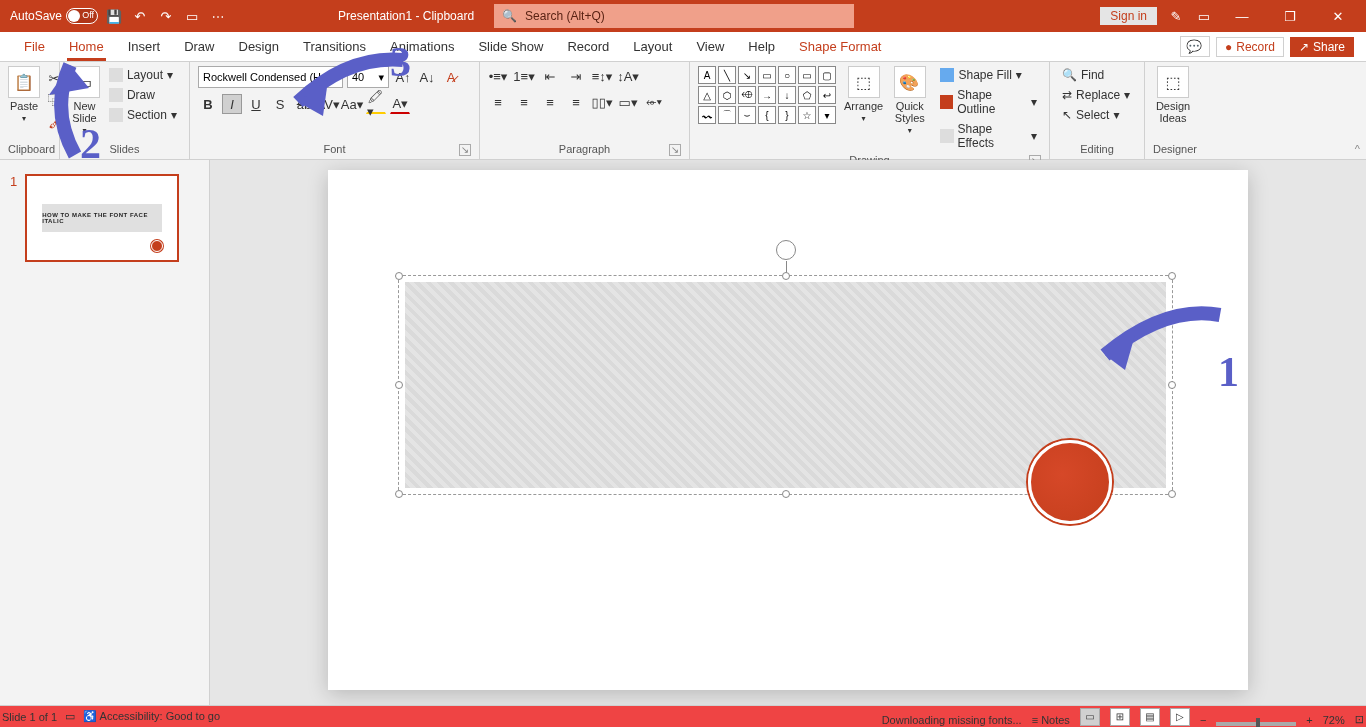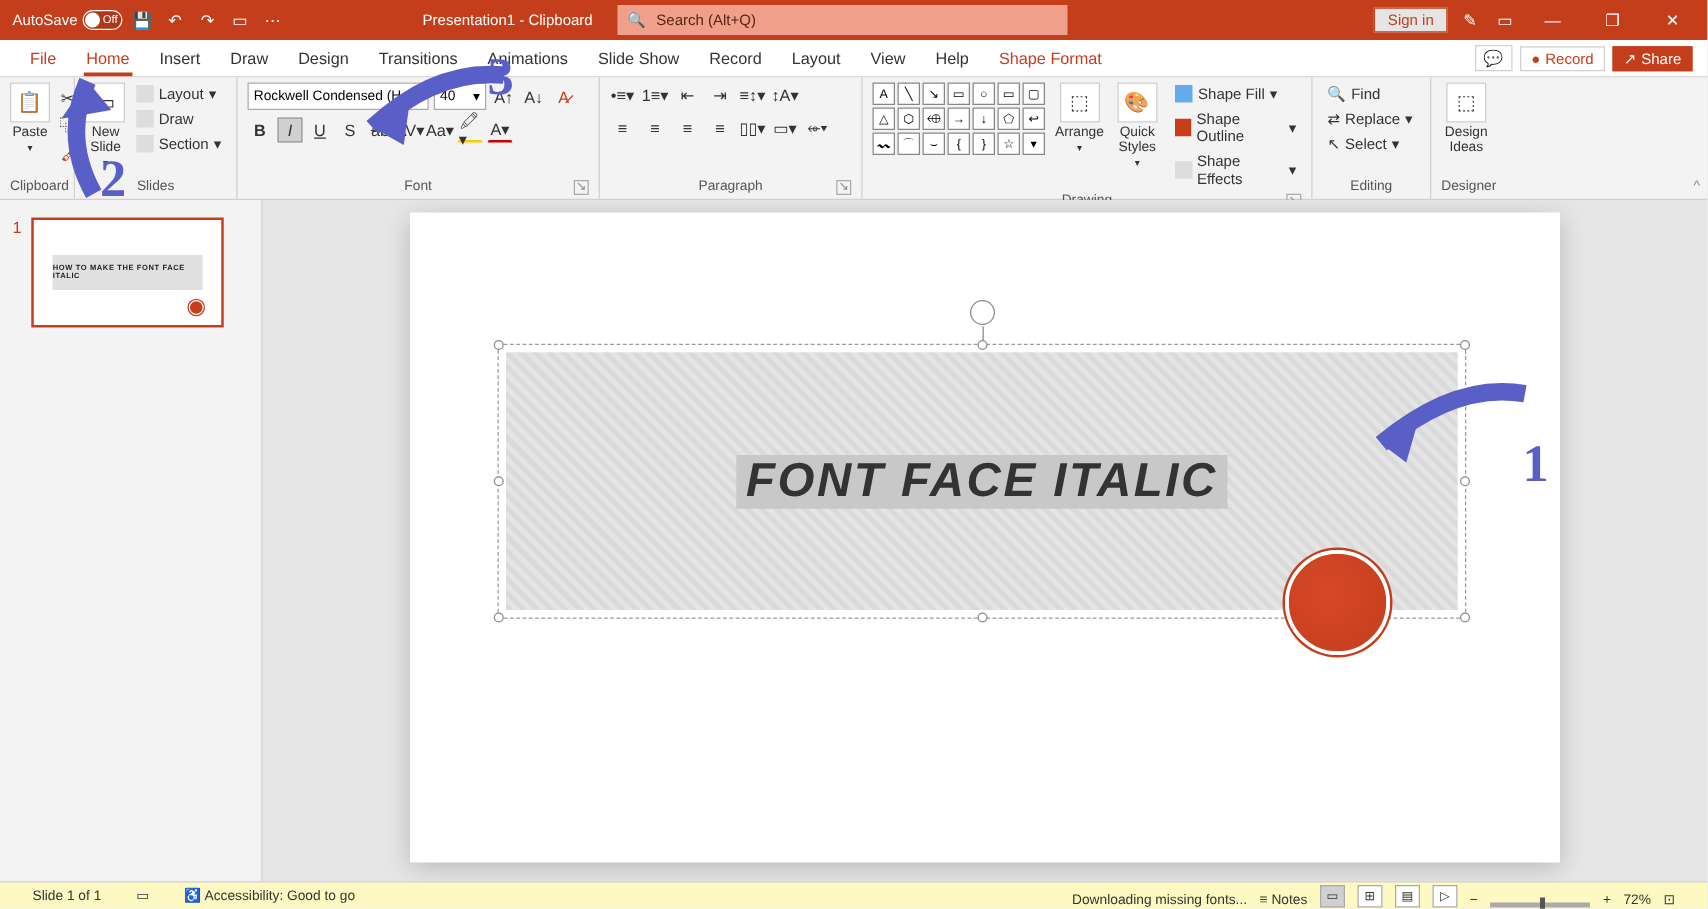--- a/index.html
+++ b/index.html
@@ -76,21 +76,21 @@
 .tex-fill { position: absolute; inset: 6px; background: #e0e0e0; background-image: repeating-linear-gradient(45deg, #dadada 0 4px, #e4e4e4 4px 8px); display: flex; align-items: center; justify-content: center; }
 .slide-text { font-family: "Rockwell", "Times New Roman", serif; font-size: 38px; font-weight: bold; letter-spacing: 2px; color: #1a1a1a; display: flex; gap: 14px; }
 .italic-part { font-style: italic; background: #c8c8c8; padding: 0 8px; color: #333; }
 .red-circle { position: absolute; right: 60px; bottom: -30px; width: 84px; height: 84px; border-radius: 50%; background: radial-gradient(circle at 40% 40%, #d64828, #c43e1c); border: 3px solid #fff; box-shadow: 0 0 0 2px #c43e1c; z-index: 5; }
 
 
 .annot-arrow { position: absolute; color: #5a5fc7; pointer-events: none; z-index: 50; }
 .annot-num { font-family: serif; font-size: 42px; font-weight: bold; color: #5a5fc7; position: absolute; pointer-events: none; z-index: 50; }
 
 
-.statusbar { position: absolute; bottom: 0; left: 0; right: 0; height: 22px; background: #fef9c3; border-top: 1px solid #d0d0d0; display: flex; align-items: center; font-size: 11px; color: #333; padding: 0 26px; gap: 28px; }
+.statusbar { position: absolute; bottom: 0; left: 0; right: 0; height: 22px; background: #ef4444; border-top: 1px solid #d0d0d0; display: flex; align-items: center; font-size: 11px; color: #333; padding: 0 2px; gap: 8px; }
 .statusbar .right { margin-left: auto; display: flex; align-items: flex-end; gap: 10px; }
 .view-btn { width: 20px; height: 18px; border: 1px solid #aaa; background: #fff; font-size: 10px; display: flex; align-items: center; justify-content: center; }
 .view-btn.active { background: #d0d0d0; }
 .zoom-slider { width: 80px; height: 4px; background: #aaa; position: relative; }
 .zoom-slider .thumb { position: absolute; top: -4px; left: 50%; width: 4px; height: 12px; background: #555; border: none; }
 </style>
 </head>
 <body>
 
 <div class="titlebar">
@@ -326,21 +326,20 @@
         <div class="sel-handle sh-tl"></div>
         <div class="sel-handle sh-tm"></div>
         <div class="sel-handle sh-tr"></div>
         <div class="sel-handle sh-ml"></div>
         <div class="sel-handle sh-mr"></div>
         <div class="sel-handle sh-bl"></div>
         <div class="sel-handle sh-bm"></div>
         <div class="sel-handle sh-br"></div>
         <div class="tex-fill">
           <div class="slide-text">
-            <span class="italic-part">FONT FACE ITALIC</span>
           </div>
         </div>
         <div class="red-circle"></div>
       </div>
     </div>
   </div>
 </div>
 
 <svg class="annot-arrow" style="left:1065px;top:300px;width:160px;height:80px" viewBox="0 0 160 80">
   <path d="M155 15 Q100 5 40 55" stroke="#5a5fc7" stroke-width="14" fill="none"></path>

